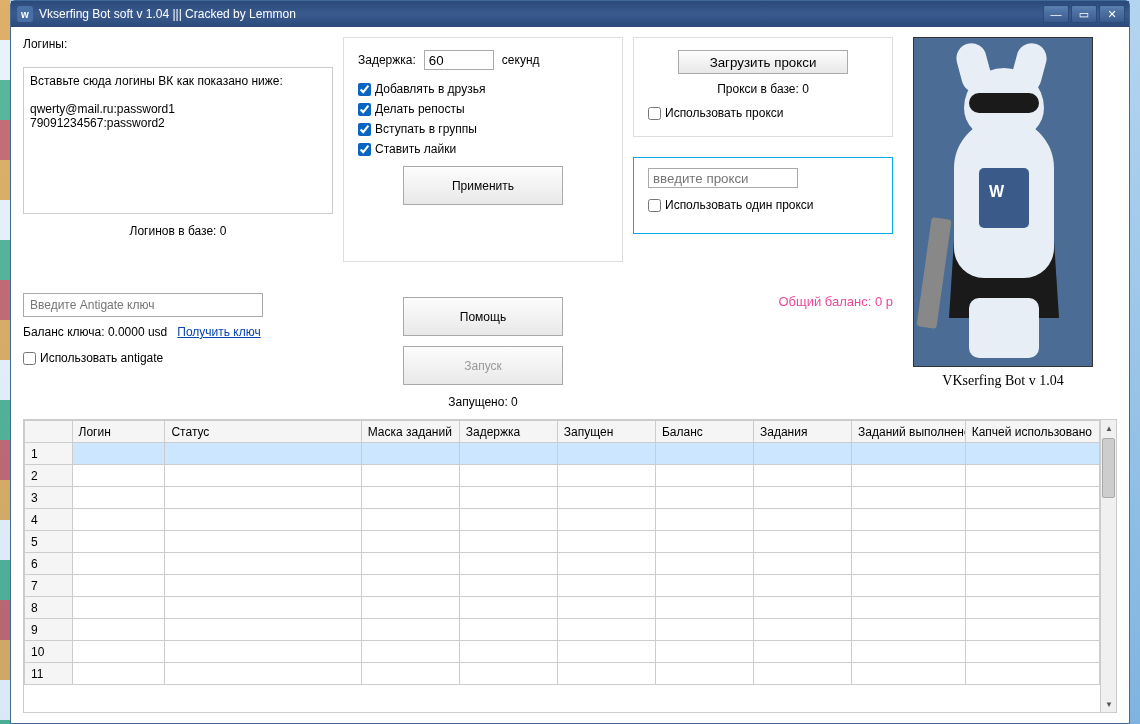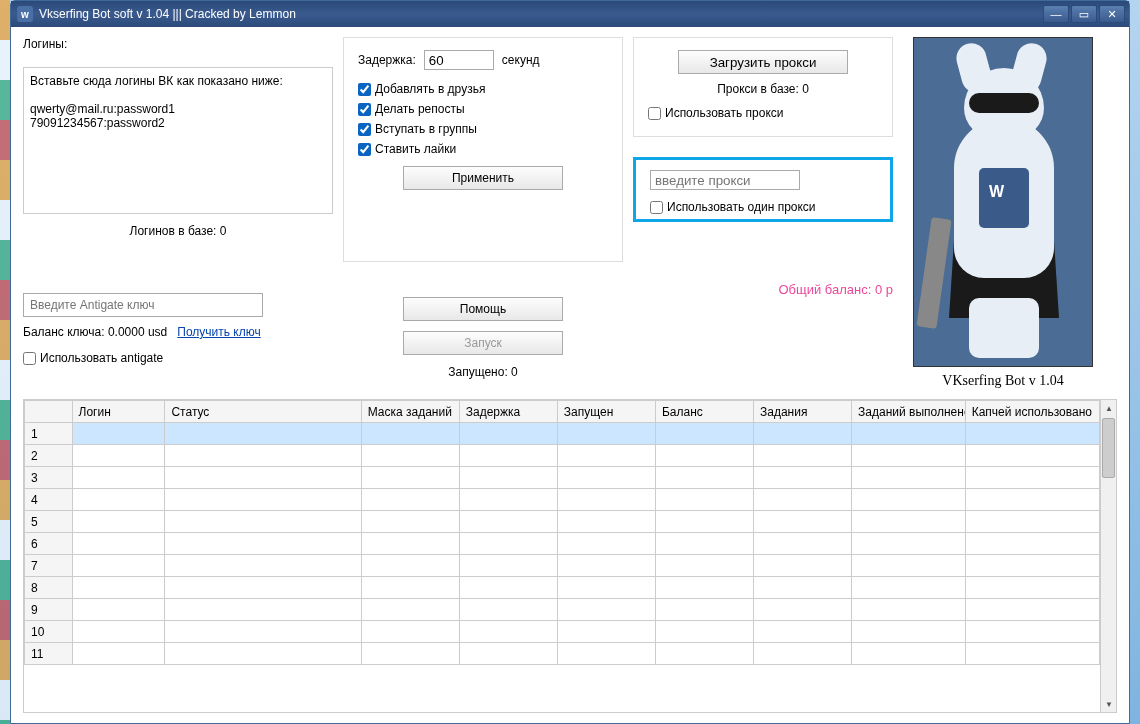--- a/index.html
+++ b/index.html
@@ -114,21 +114,21 @@
   width: 70px; height: 20px;
   border: 1px solid #aaa;
   padding: 0 4px;
   font-family: inherit;
   text-align: left;
 }
 .chk-list { display: flex; flex-direction: column; gap: 6px; margin-bottom: 10px; }
 .chk { display: flex; align-items: center; gap: 4px; }
 .chk input { accent-color: #0a64c2; }
 .btn {
-  width: 160px; height: 24px;
+  width: 160px; height: 39px;
   border: 1px solid #aaa;
   background: linear-gradient(to bottom, #fdfdfd, #e8e8e8);
   cursor: pointer;
   font-family: inherit;
   font-size: 12px;
   margin: 0 auto;
   display: block;
 }
 .btn.disabled { color: #999; }
 
@@ -148,24 +148,24 @@
   border: 1px solid #aaa;
   background: linear-gradient(to bottom, #fdfdfd, #e8e8e8);
   cursor: pointer;
   font-family: inherit;
   margin: 0 auto;
   display: block;
 }
 .proxy-count { text-align: center; margin-top: 8px; }
 .proxy-chk { margin-top: 10px; display: flex; align-items: center; gap: 4px; justify-content: flex-start; }
 .proxy-box2 {
-  border: 3px solid #0ea5e9;
+  border: 1px solid #0ea5e9;
   padding: 10px 14px;
   margin-top: 20px;
-  height: 65px;
+  height: 77px;
 }
 .proxy-input {
   width: 150px; height: 20px;
   border: 1px solid #aaa;
   padding: 0 4px;
   font-family: inherit;
   color: #7a7a7a;
 }
 .balance-total {
   color: #ec4899;

